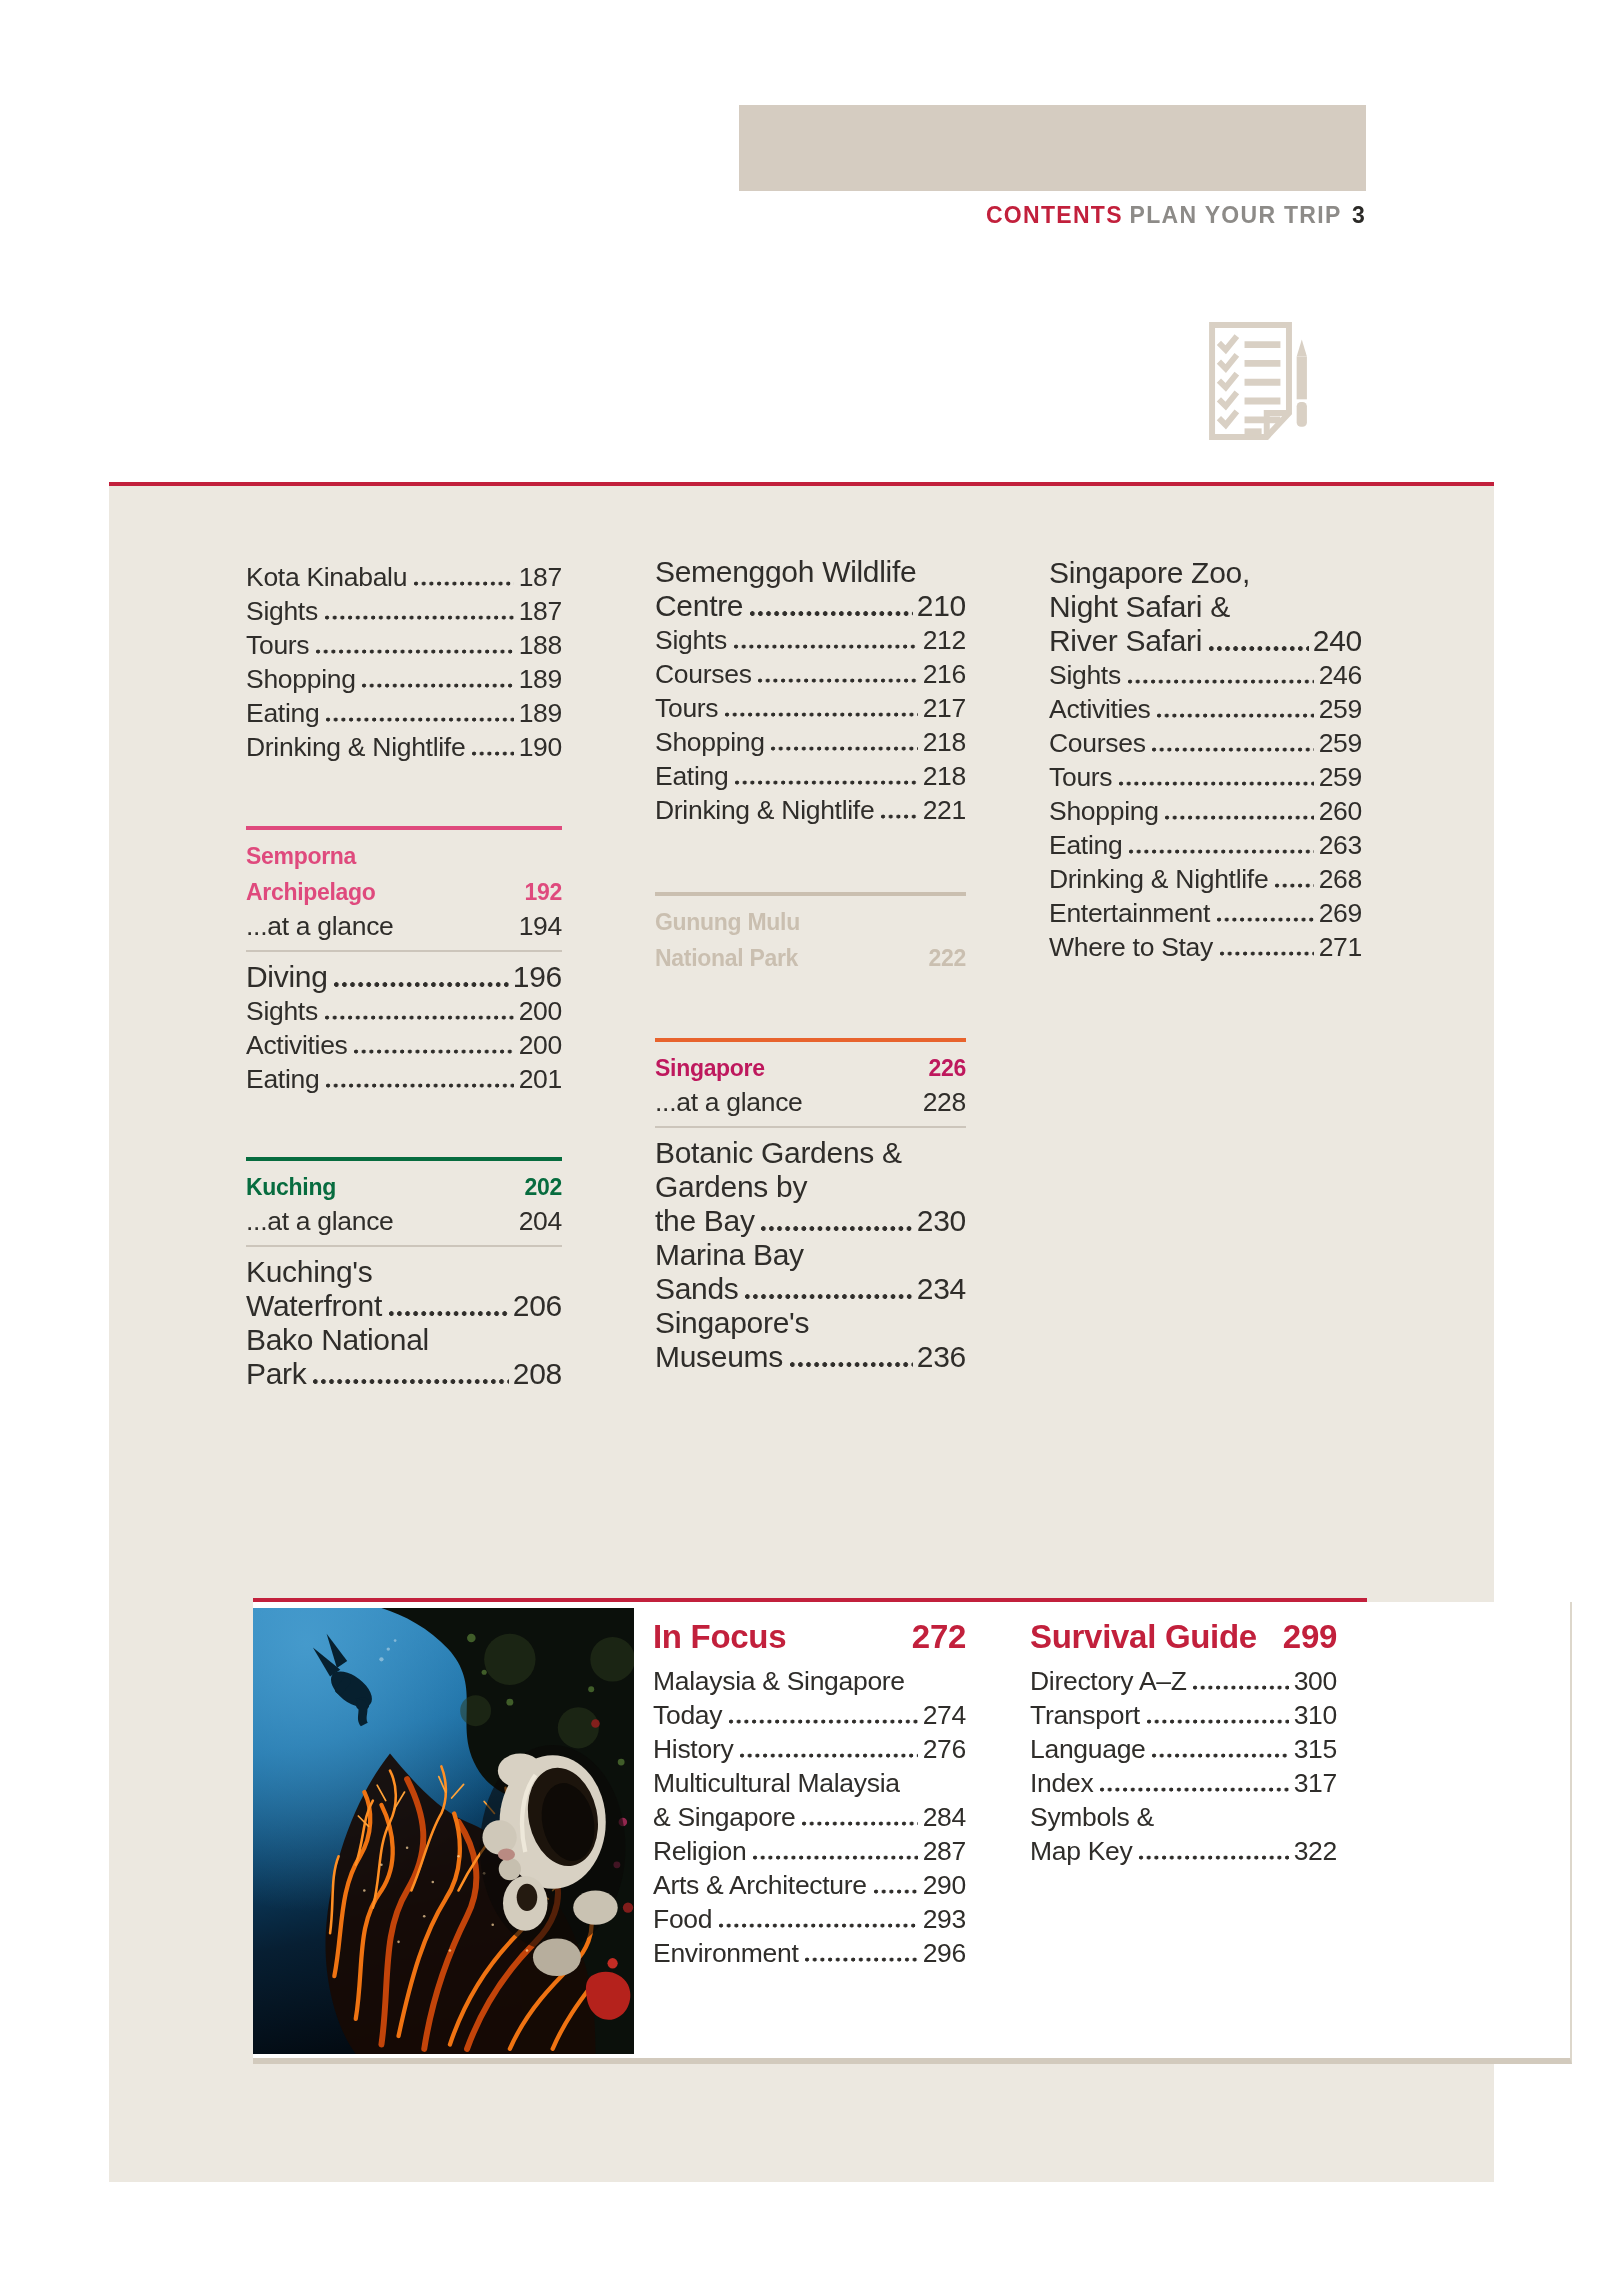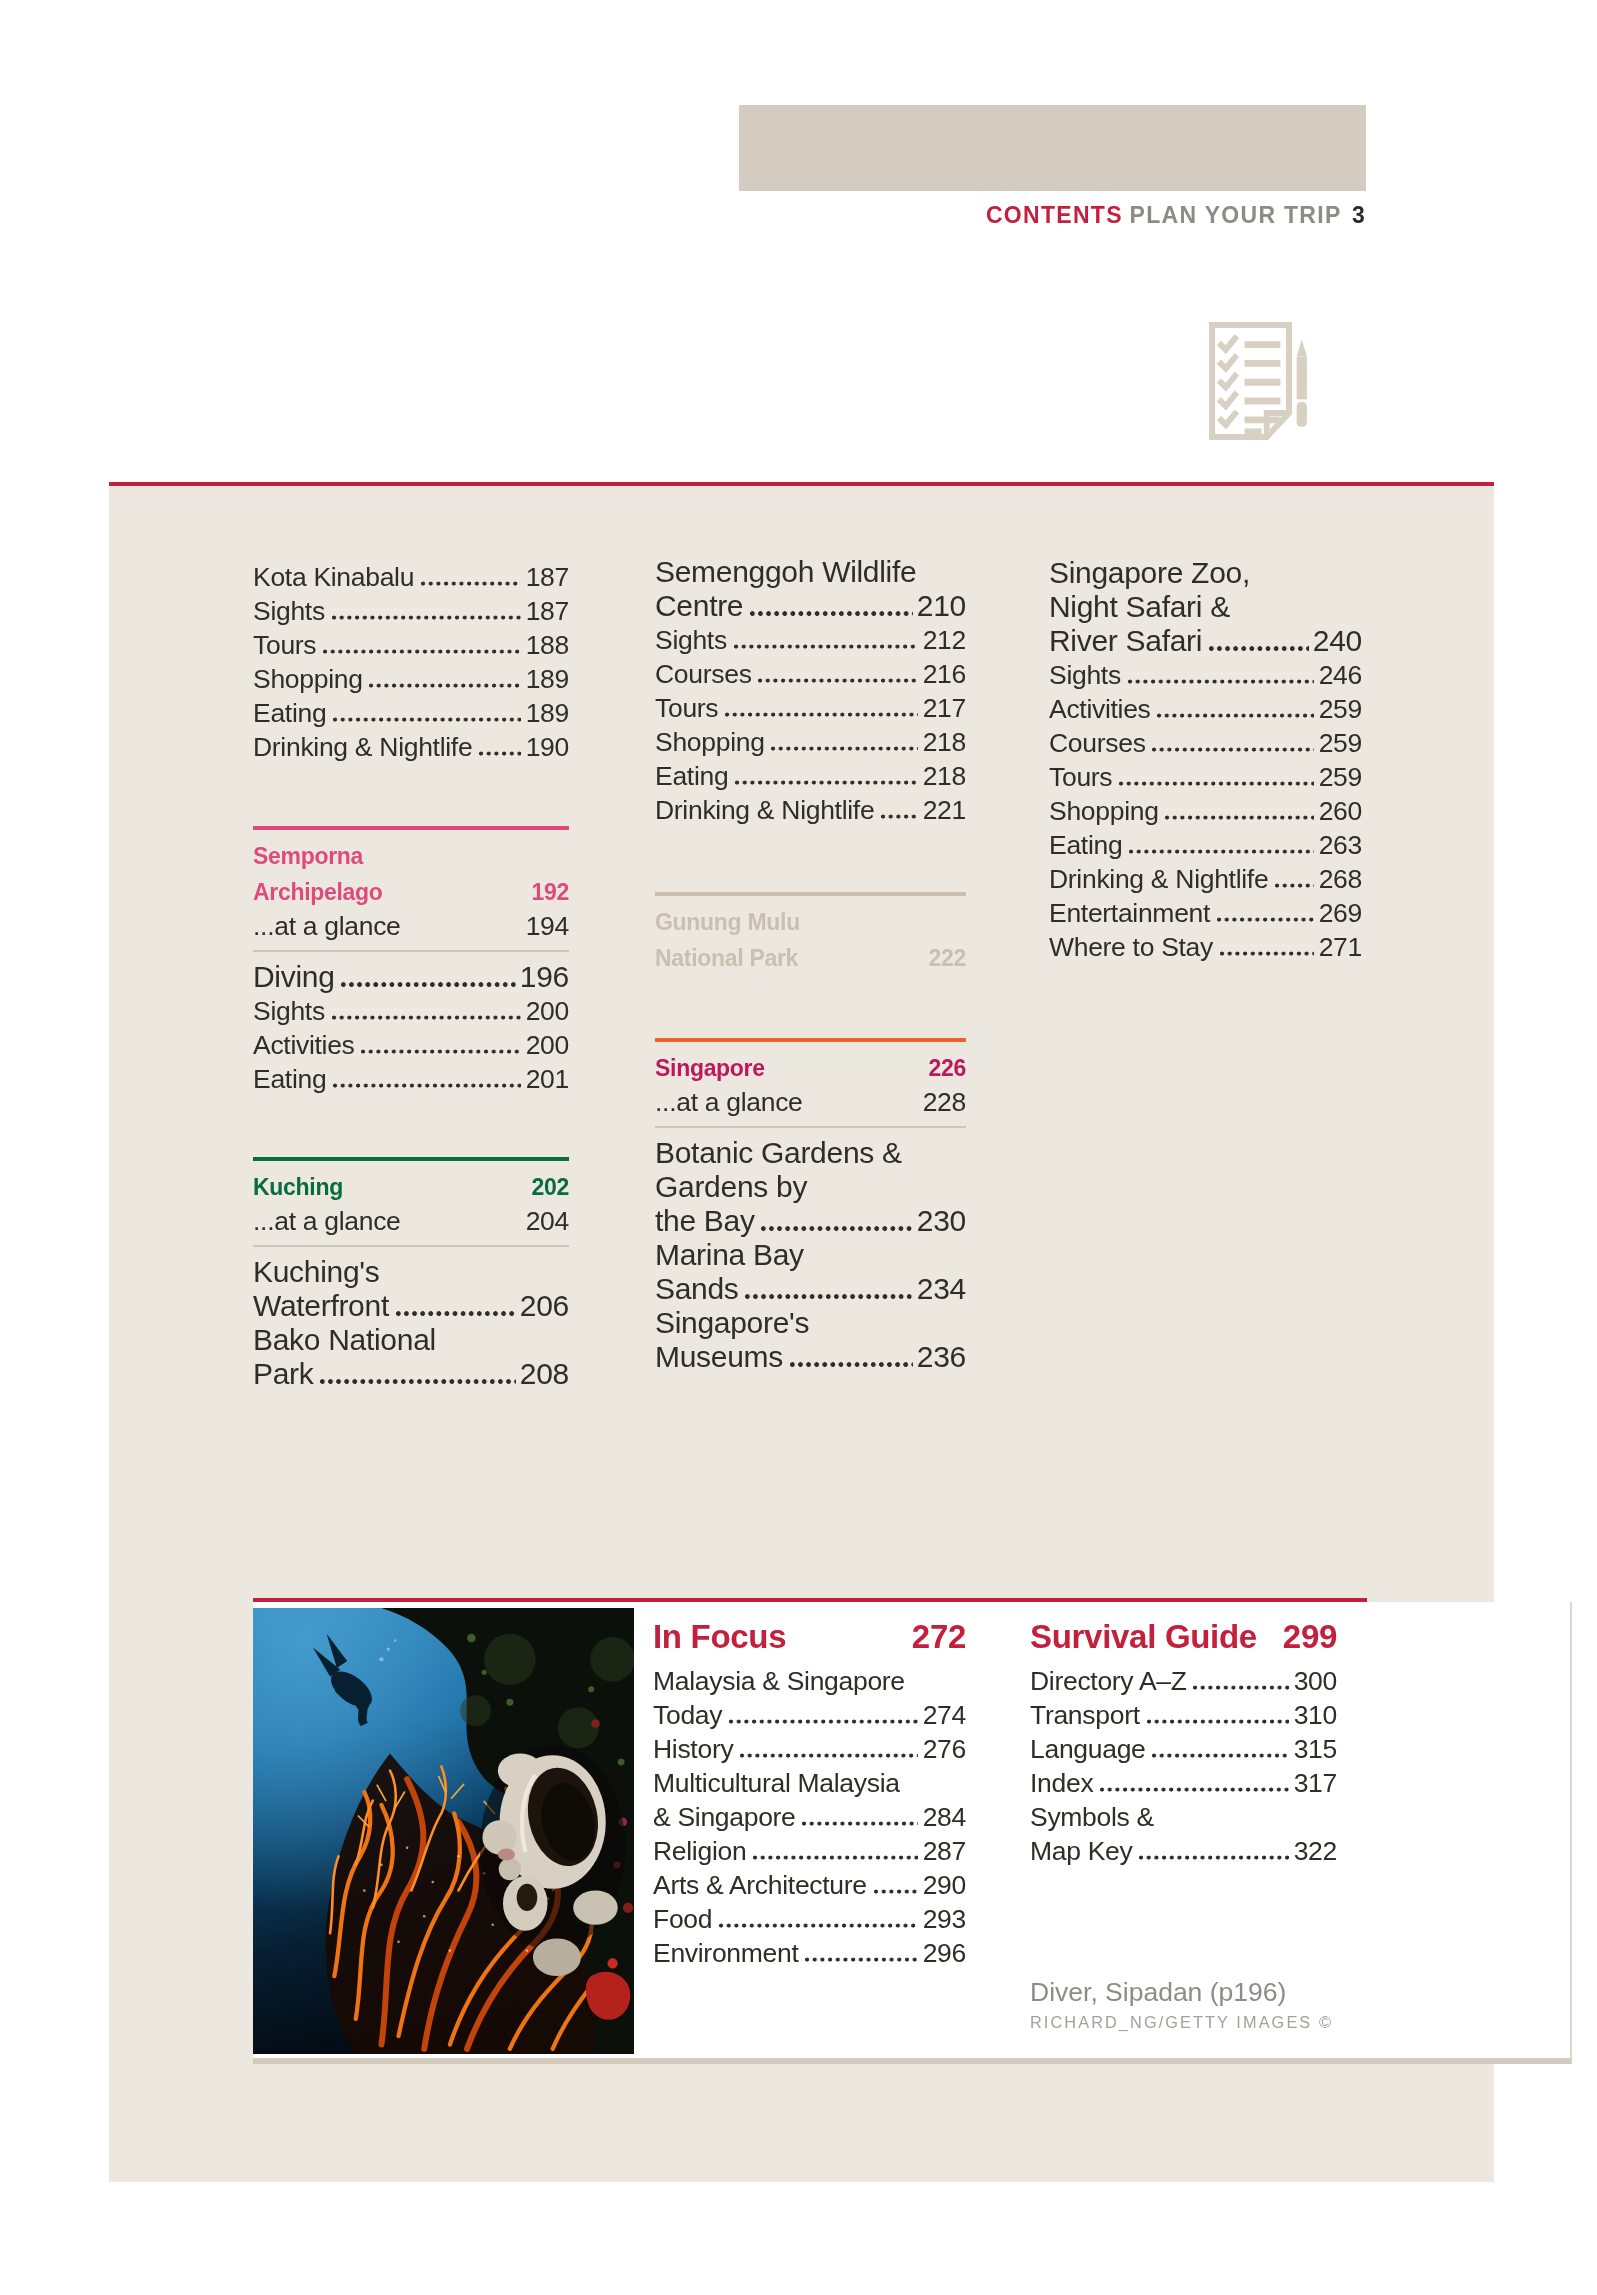--- a/index.html
+++ b/index.html
@@ -13,21 +13,21 @@
   .page-header .contents{color:#c2203c;}
   .page-header .trip{color:#8d8b88;margin-left:6.8px;}
   .page-header .pagenum{color:#2b2a27;margin-left:10.3px;}
 
   .checklist{position:absolute;left:1200px;top:319px;width:113px;height:135px;}
 
   .main-rule{position:absolute;left:109px;top:482px;width:1385px;height:4.3px;background:#c2203c;}
   .cream{position:absolute;left:109px;top:486px;width:1385px;height:1696px;background:#ece8e0;}
 
   .col{position:absolute;}
-  .col1{left:253px;top:560px;width:316px;}
+  .col1{left:246px;top:560px;width:316px;}
   .col2{left:655px;top:555px;width:311px;}
   .col3{left:1049px;top:556px;width:313px;}
 
   .row{display:flex;align-items:baseline;letter-spacing:-0.3px;}
   .entry,.line,.glance{font-size:26.5px;line-height:34px;font-weight:400;}
   .entry-bold,.line-bold{font-size:30px;line-height:34px;font-weight:400;}
   .glance{line-height:33px;}
   .head{font-size:23px;line-height:36px;font-weight:700;}
   .title{font-size:33px;line-height:39px;font-weight:700;margin-bottom:8.6px;}
   .bar{height:4.3px;margin-bottom:7.7px;}
@@ -544,20 +544,16 @@
         <div class="row line">
           <span class="lbl">Symbols &amp;</span>
         </div>
         <div class="row entry">
           <span class="lbl">Map Key</span>
           <span class="dots"></span>
           <span class="num">322</span>
         </div>
       </div>
 
-    <div class="caption">
-      <div class="cap1">Diver, Sipadan (p196)</div>
-      <div class="cap2">RICHARD_NG/GETTY IMAGES ©</div>
-    </div>
   </div>
 
 </div>
 
 
 </body></html>

